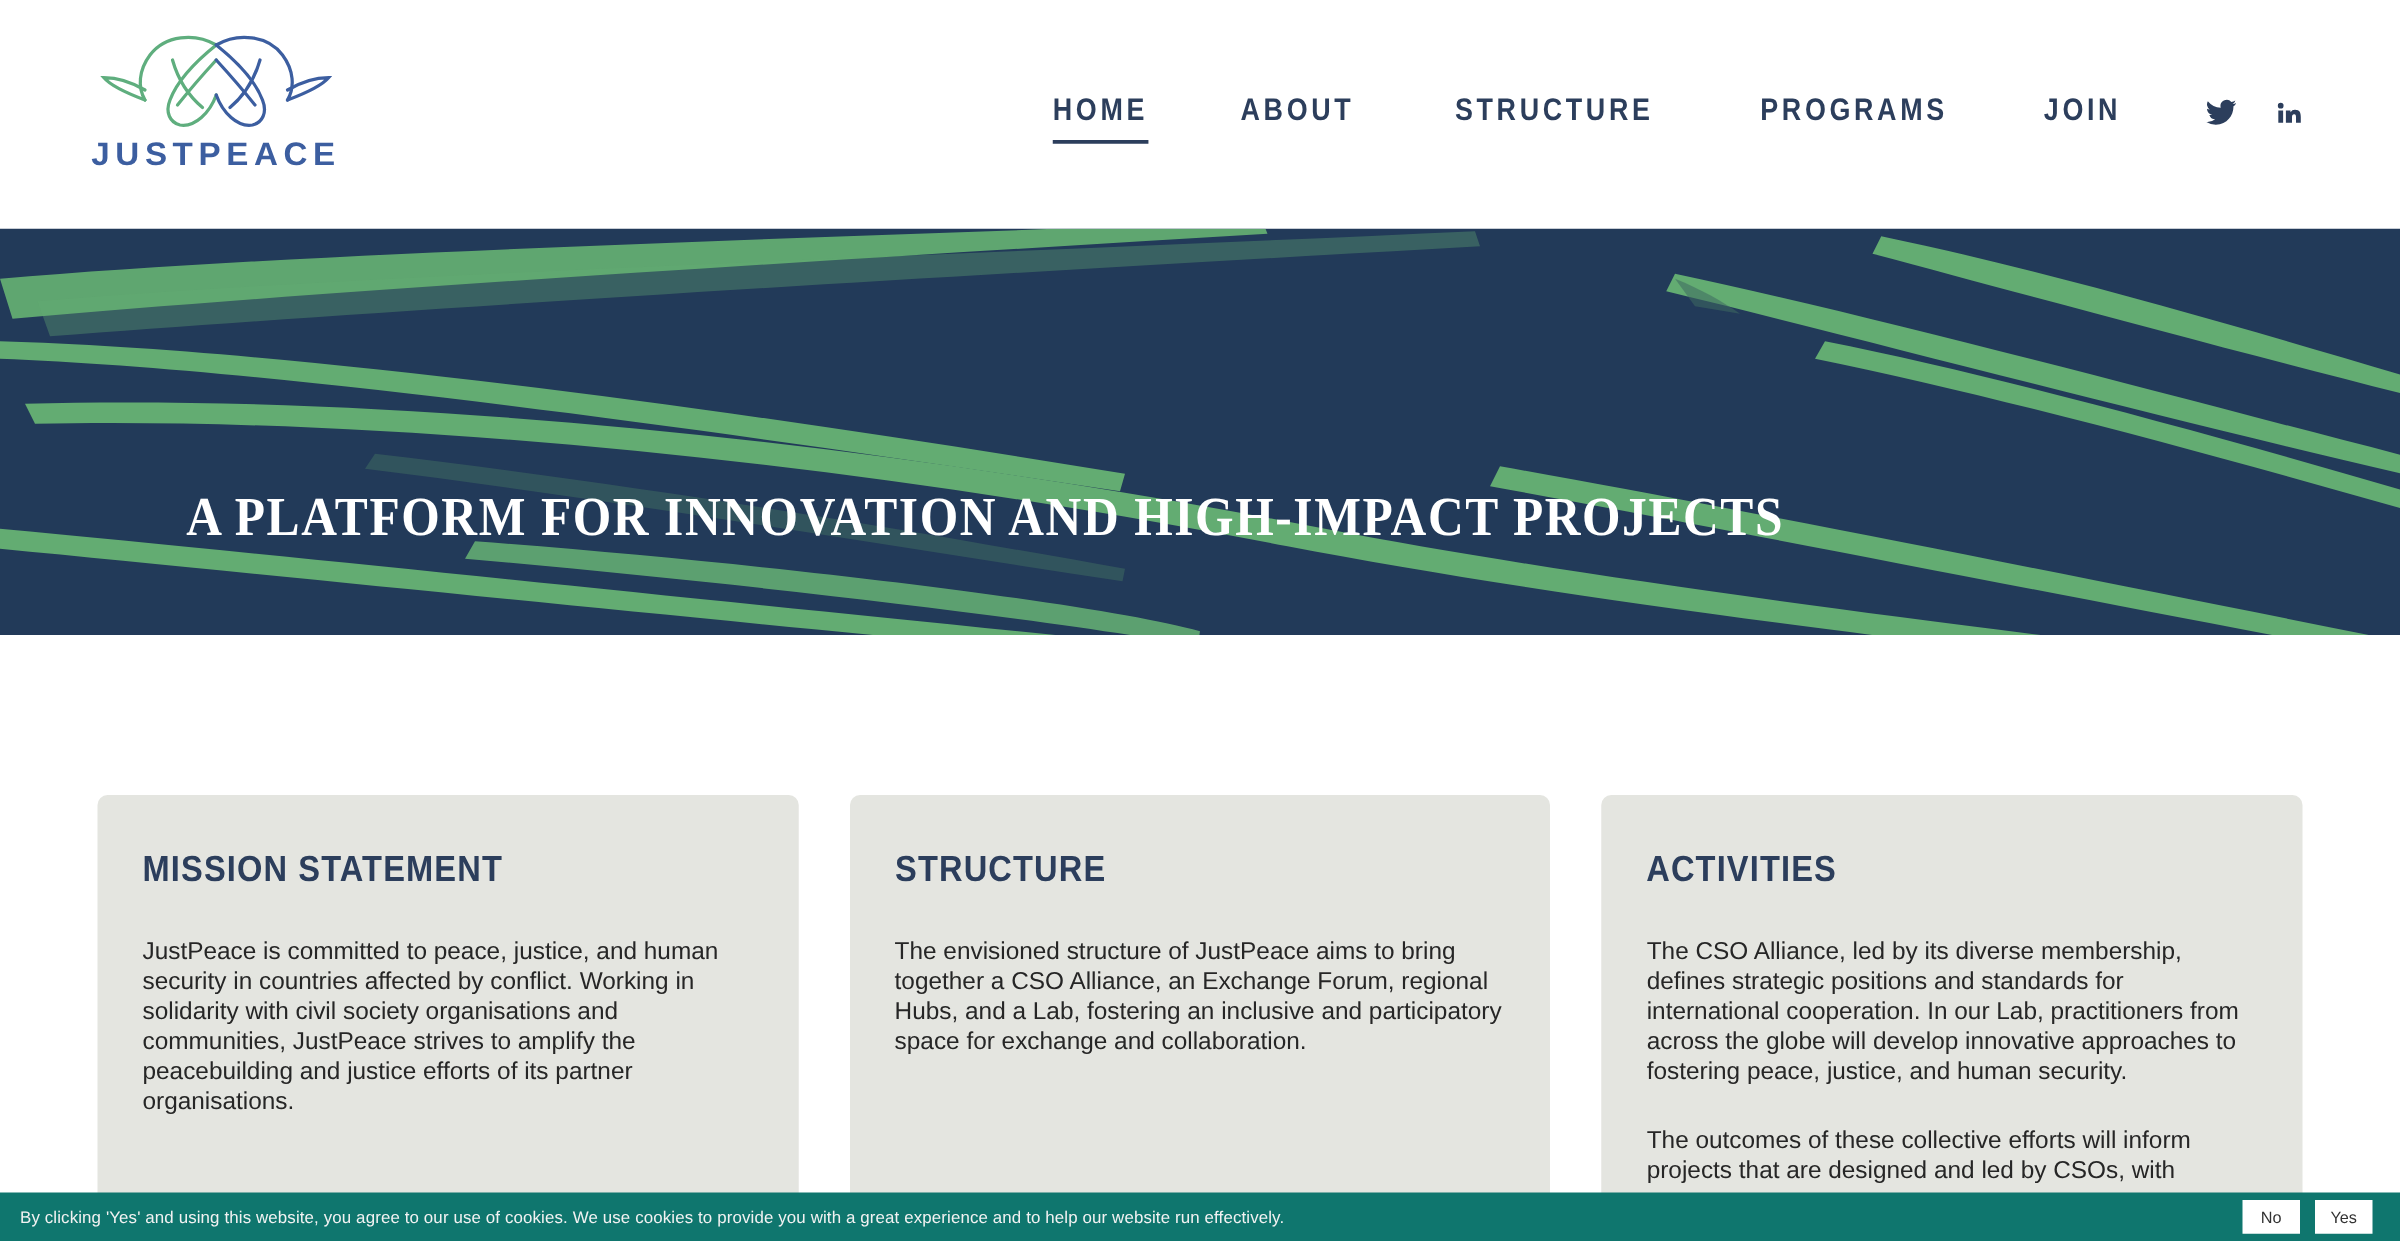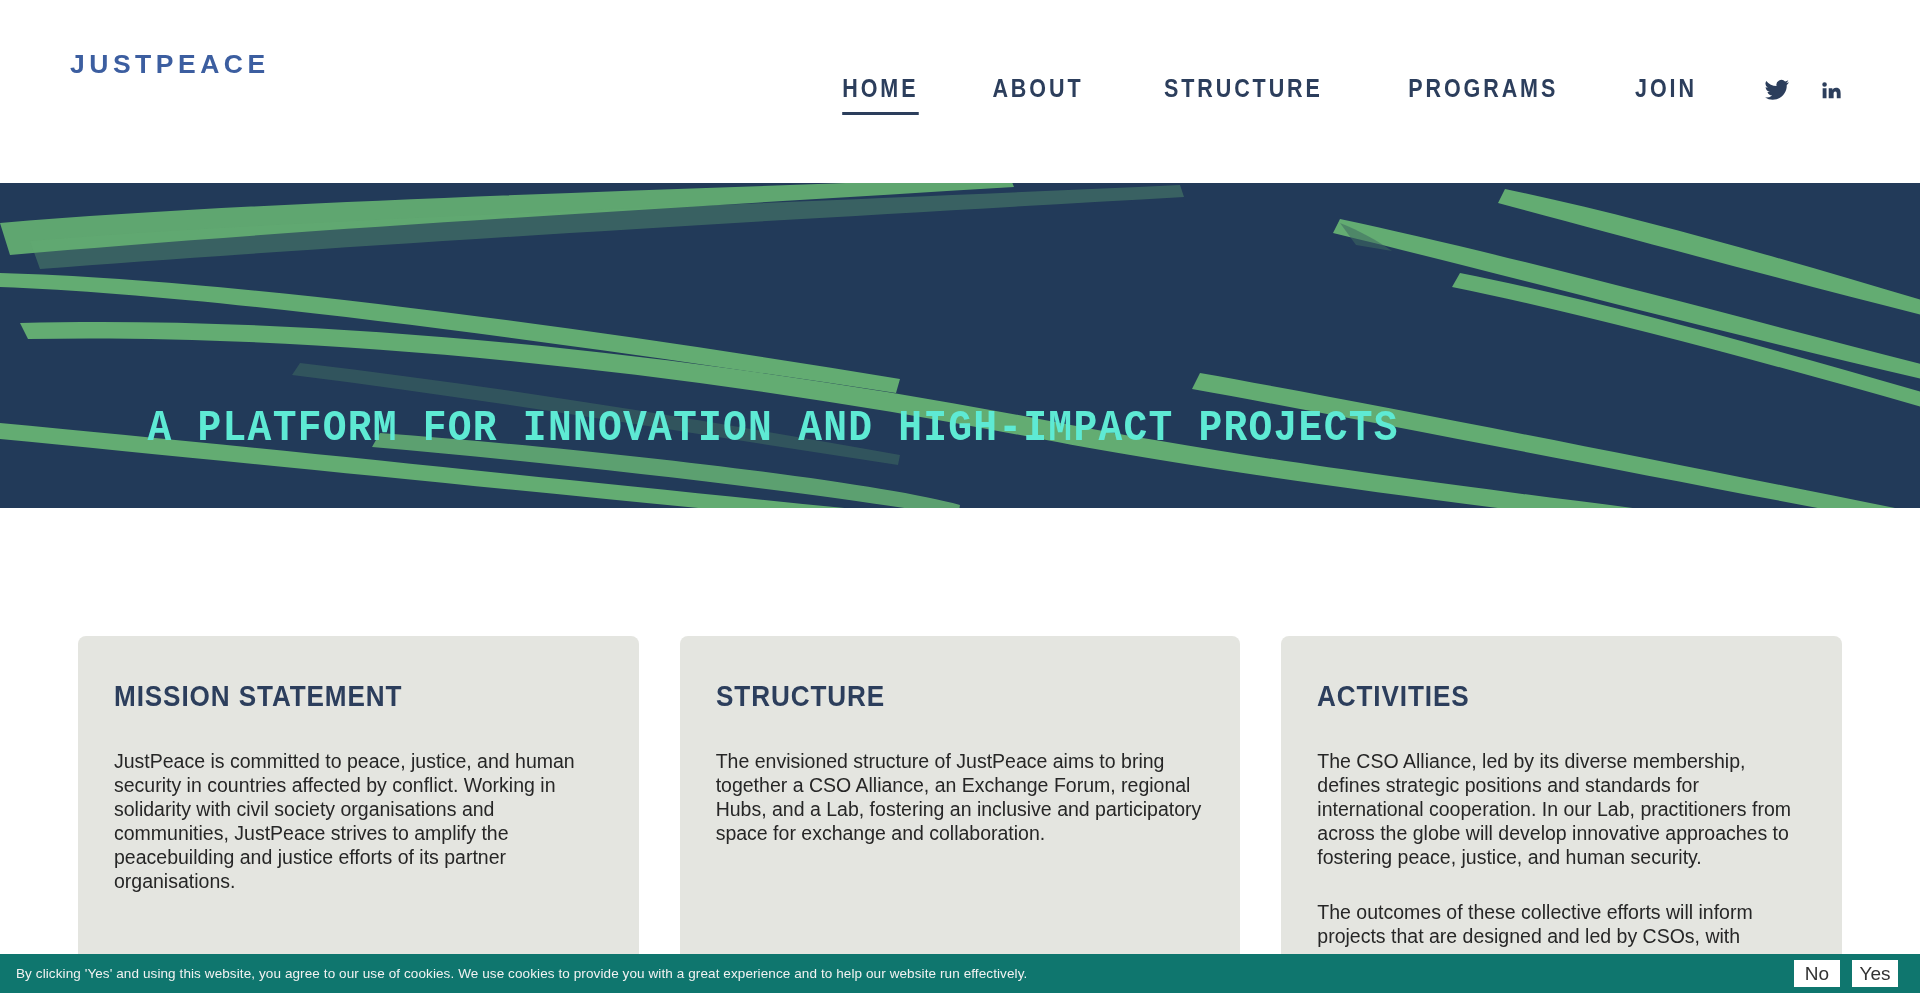--- a/index.html
+++ b/index.html
@@ -17,21 +17,21 @@
     position: relative;
     height: 183px;
     background: #ffffff;
     display: flex;
     align-items: flex-start;
   }
   .logo-wrap {
     position: absolute;
     left: 78px; top: 18px;
     width: 190px;
-    display: flex; flex-direction: row; align-items: center;
+    display: flex; flex-direction: column; align-items: center;
     cursor: pointer;
     justify-content: flex-end;
   }
   .logo-mark { width: 186px; height: 86px; display:block; }
   .logo-text {
     margin-top: 6px;
     font-family: "Liberation Sans", sans-serif;
     font-size: 26px;
     font-weight: 700;
     letter-spacing: 4.4px;
@@ -79,27 +79,27 @@
   
   .hero {
     position: relative;
     height: 325px;
     background: #223A59;
     overflow: hidden;
   }
   .hero svg.waves { position:absolute; inset:0; width:100%; height:100%; display:block; }
   .hero-title {
     position: absolute;
-    left: 78px; top: 270px;
+    left: 78px; top: 256px;
     transform: translateY(-50%);
-    font-family: Liberation Mono, monospace;
+    font-family: Liberation Serif, serif;
     font-size: 44px;
     font-weight: 700;
     letter-spacing: 1.4px;
-    color: #5eead4;
+    color: #ffffff;
     text-transform: uppercase;
     white-space: nowrap;
     transform-origin: left center;
   }
   .hero-title-inner { display:inline-block; transform: scaleX(0.9) translateY(-50%); }
 
   
   .cards {
     position: relative;
     display: flex;
@@ -150,21 +150,21 @@
     margin-left: 16px;
     letter-spacing: 0.1px;
     white-space: nowrap;
   }
   .cookie-btns { margin-left: auto; display: flex; gap: 12px; margin-right: 22px; }
   .cookie-btn {
     background: #ffffff;
     color: #333333;
     border: none;
     font-family: "Liberation Sans", sans-serif;
-    font-size: 19px;
+    font-size: 13px;
     width: 46px; height: 27px;
     line-height: 27px;
     text-align: center;
     cursor: pointer;
   }
 </style>
 </head>
 <body>
 
 <div class="page">

